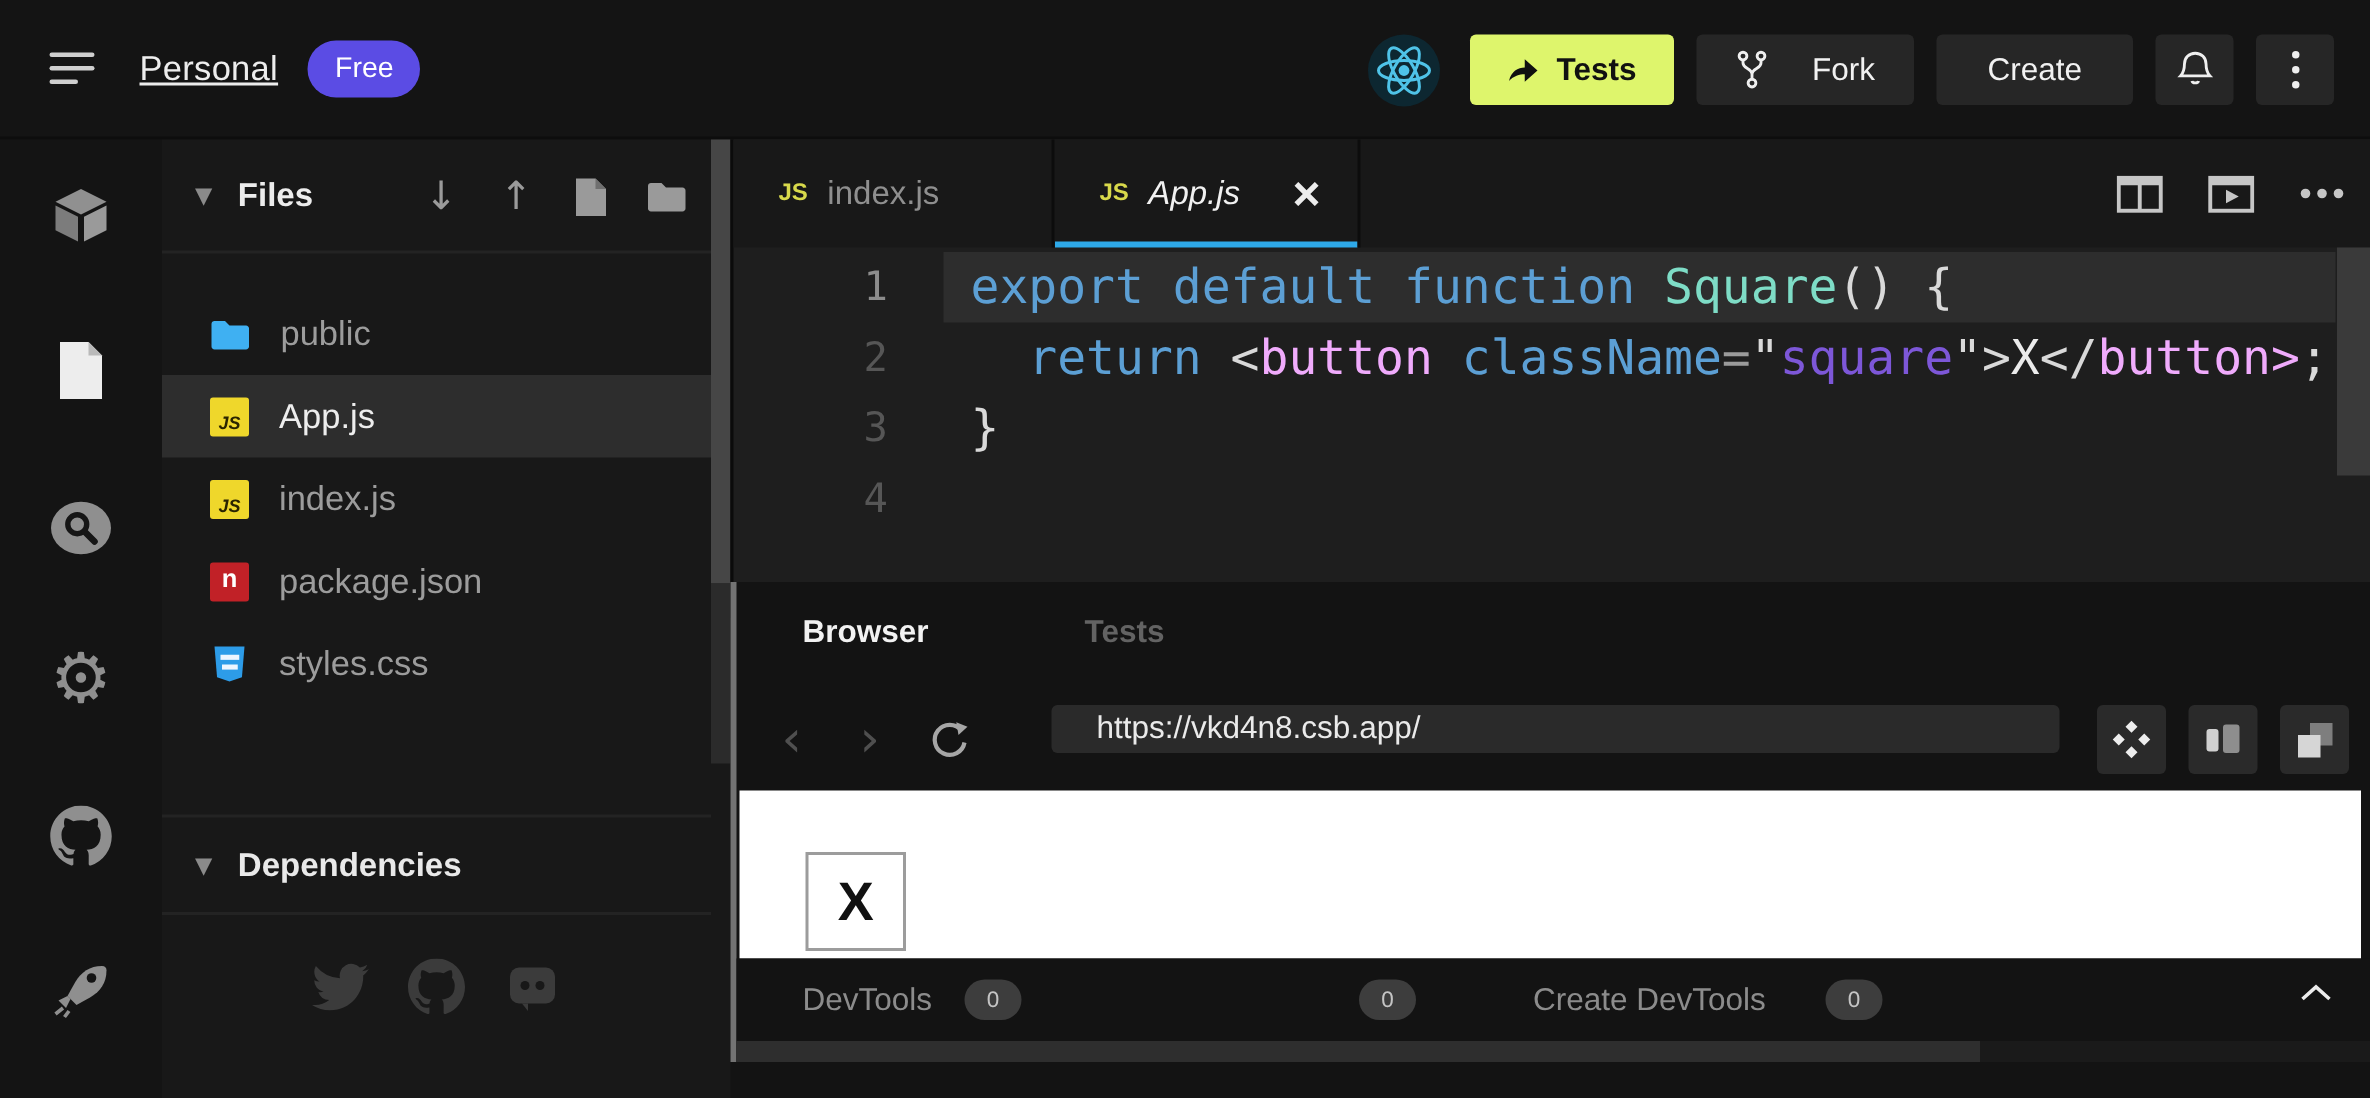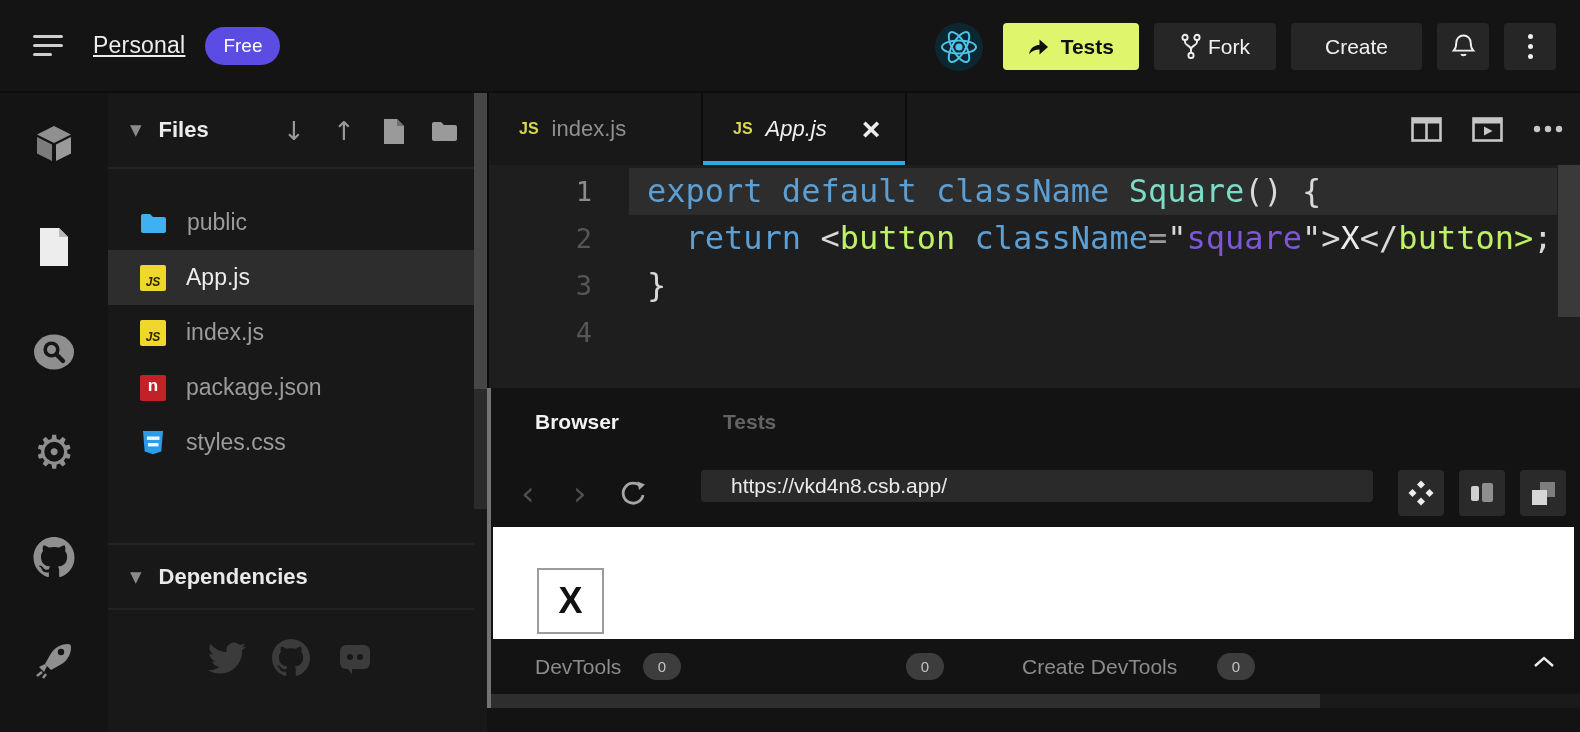--- a/index.html
+++ b/index.html
@@ -11,21 +11,21 @@
   #topbar { position:absolute; left:0; top:0; width:1580px; height:93px; background:#141414; display:flex; align-items:center; padding-left:33px; border-bottom:2px solid #0d0d0d; }
   .menu-btn { width:34px; height:26px; display:flex; flex-direction:column; justify-content:center; gap:6px; cursor:pointer; }
   .menu-btn i { display:block; height:3px; border-radius:2px; background:#cfcfcf; }
   .menu-btn i:nth-child(1){ width:30px; } .menu-btn i:nth-child(2){ width:30px; } .menu-btn i:nth-child(3){ width:19px; }
   .ws-name { margin-left:26px; font-size:23px; color:#ededed; letter-spacing:.2px;text-decoration:underline; }
   .plan-pill { margin-left:20px; background:#5B4CE4; color:#fff; font-size:19px; padding:8px 18px; border-radius:22px; }
   .topbar-right { position:absolute; right:24px; top:0; height:93px; display:flex; align-items:center; }
   .react-avatar { width:48px; height:48px; border-radius:50%; background:#0d2731; display:flex; align-items:center; justify-content:center; margin-right:20px; }
   .tb-btn { height:47px; border-radius:4px; display:flex; align-items:center; justify-content:center; font-size:21px; margin-left:15px; cursor:pointer; }
   .btn-share { background:#DEF56C; color:#111; font-weight:700; padding:0 25px; gap:12px; margin-left:0; }
-  .btn-dark { background:#262626; color:#f1f1f1; padding:0 26px; gap:6px; }
+  .btn-dark { background:#262626; color:#f1f1f1; padding:0 26px; gap:29px; }
   .btn-icon { width:52px; background:#262626; }
   .kebab { display:flex; flex-direction:column; gap:5px; }
   .kebab i { width:5px; height:5px; border-radius:50%; background:#efefef; }
 
   
   #rail { position:absolute; left:0; top:93px; width:108px; height:639px; background:#141414; }
   .rail-icon { position:absolute; left:50%; transform:translateX(-50%); cursor:pointer; }
   .gear-glyph { font-size:46px; line-height:42px; color:#8f8f8f; font-family:"DejaVu Sans", sans-serif; }
 
   
@@ -61,21 +61,21 @@
   .ed-tab.active .lbl { color:#f1f1f1; font-style:italic; }
   .tab-close { margin-left:22px; padding-right:22px; font-size:32px; font-weight:700; color:#ececec; line-height:30px; cursor:pointer; }
   .tab1 { width:214px; } .tab2 { width:204px; }
   .ed-actions { position:absolute; right:17px; top:0; height:72px; display:flex; align-items:center; gap:30px; }
   .code-area { position:relative; padding-top:3px; height:247px; overflow:hidden; }
   .code-line { position:relative; height:47px; font-family:"DejaVu Sans Mono", monospace; font-size:32px; line-height:47px; cursor:text; }
   .code-line .num { position:absolute; left:0; top:0; width:103px; text-align:right; color:#565656; font-size:27px; z-index:1; }
   .code-line .txt { position:absolute; left:158px; top:0; white-space:pre; z-index:1; }
   .code-line.active::before { content:''; position:absolute; left:140px; right:23px; top:0; bottom:0; background:#2d2d2d; }
   .code-line.active .num { color:#8c8c8c; }
-  .tk-kw{color:#5C9FD4;} .tk-cmp{color:#7EDCC6;} .tk-tag{color:#bef264;} .tk-pt{color:#D9D9D9;} .tk-op{color:#9A9A9A;} .tk-str{color:#7D57D8;} .tk-pl{color:#ECECEC;}
+  .tk-kw{color:#5C9FD4;} .tk-cmp{color:#7EDCC6;} .tk-tag{color:#f0abfc;} .tk-pt{color:#D9D9D9;} .tk-op{color:#9A9A9A;} .tk-str{color:#7D57D8;} .tk-pl{color:#ECECEC;}
   .h-scroll { position:absolute; left:158px; top:297px; width:855px; height:16px; background:#3e3e3e; cursor:pointer; }
   .v-scroll { position:absolute; right:0; top:72px; width:22px; height:152px; background:#3a3a3a; cursor:pointer; }
 
   
   #browser { position:absolute; left:487px; top:388px; width:1093px; height:320px; background:#131313; border-left:4px solid #737373; }
   .br-tabs { height:68px; position:relative; }
   .br-tab { position:absolute; top:0; height:68px; display:flex; align-items:center; font-size:21px; cursor:pointer; }
   .br-tab.active { color:#f2f2f2; font-weight:700; }
   .br-tab.inactive { color:#636363; font-weight:700; }
   .url-row { position:absolute; left:0; top:82px; width:1093px; height:46px; }
@@ -301,21 +301,21 @@
             <circle cx="4" cy="4" r="3.2" fill="#c6c6c6"></circle>
             <circle cx="15" cy="4" r="3.2" fill="#c6c6c6"></circle>
             <circle cx="26" cy="4" r="3.2" fill="#c6c6c6"></circle>
           </svg>
       </span>
     </div>
   </div>
   <div class="code-area" id="code-lines">
       <div class="code-line active">
         <span class="num">1</span>
-        <span class="txt"><span class="tk-kw">export default className </span><span class="tk-cmp">Square</span><span class="tk-pt">() {</span></span>
+        <span class="txt"><span class="tk-kw">export default function </span><span class="tk-cmp">Square</span><span class="tk-pt">() {</span></span>
       </div>
       <div class="code-line">
         <span class="num">2</span>
         <span class="txt"><span class="tk-pl">  </span><span class="tk-kw">return </span><span class="tk-pt">&lt;</span><span class="tk-tag">button</span><span class="tk-pl"> </span><span class="tk-kw">className</span><span class="tk-op">=</span><span class="tk-pt">"</span><span class="tk-str">square</span><span class="tk-pt">"</span><span class="tk-pt">&gt;</span><span class="tk-pl">X</span><span class="tk-pt">&lt;/</span><span class="tk-tag">button</span><span class="tk-tag">&gt;</span><span class="tk-pt">;</span></span>
       </div>
       <div class="code-line">
         <span class="num">3</span>
         <span class="txt"><span class="tk-pt">}</span></span>
       </div>
       <div class="code-line">

